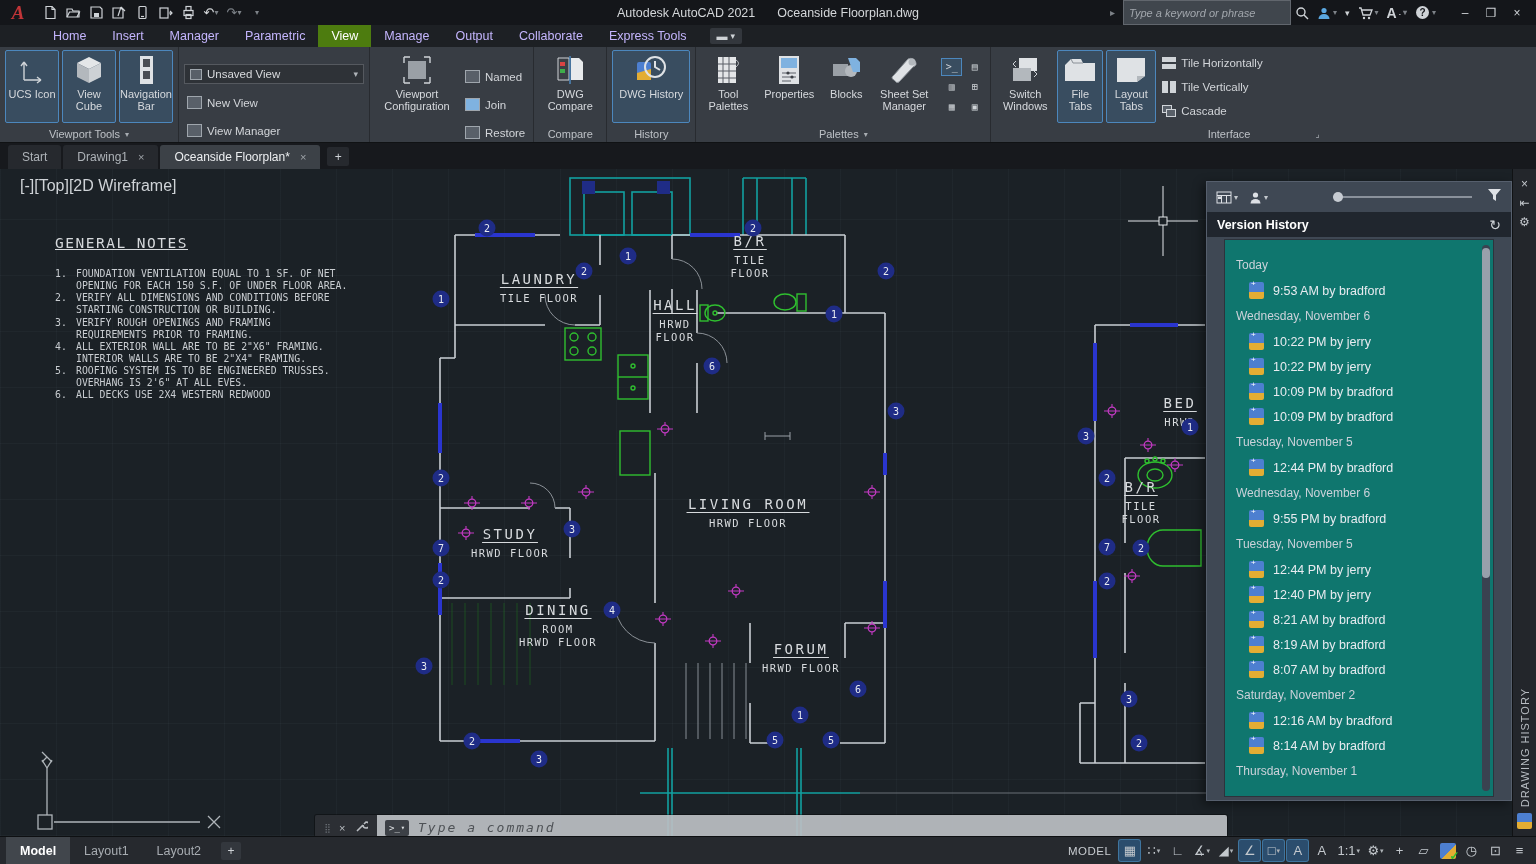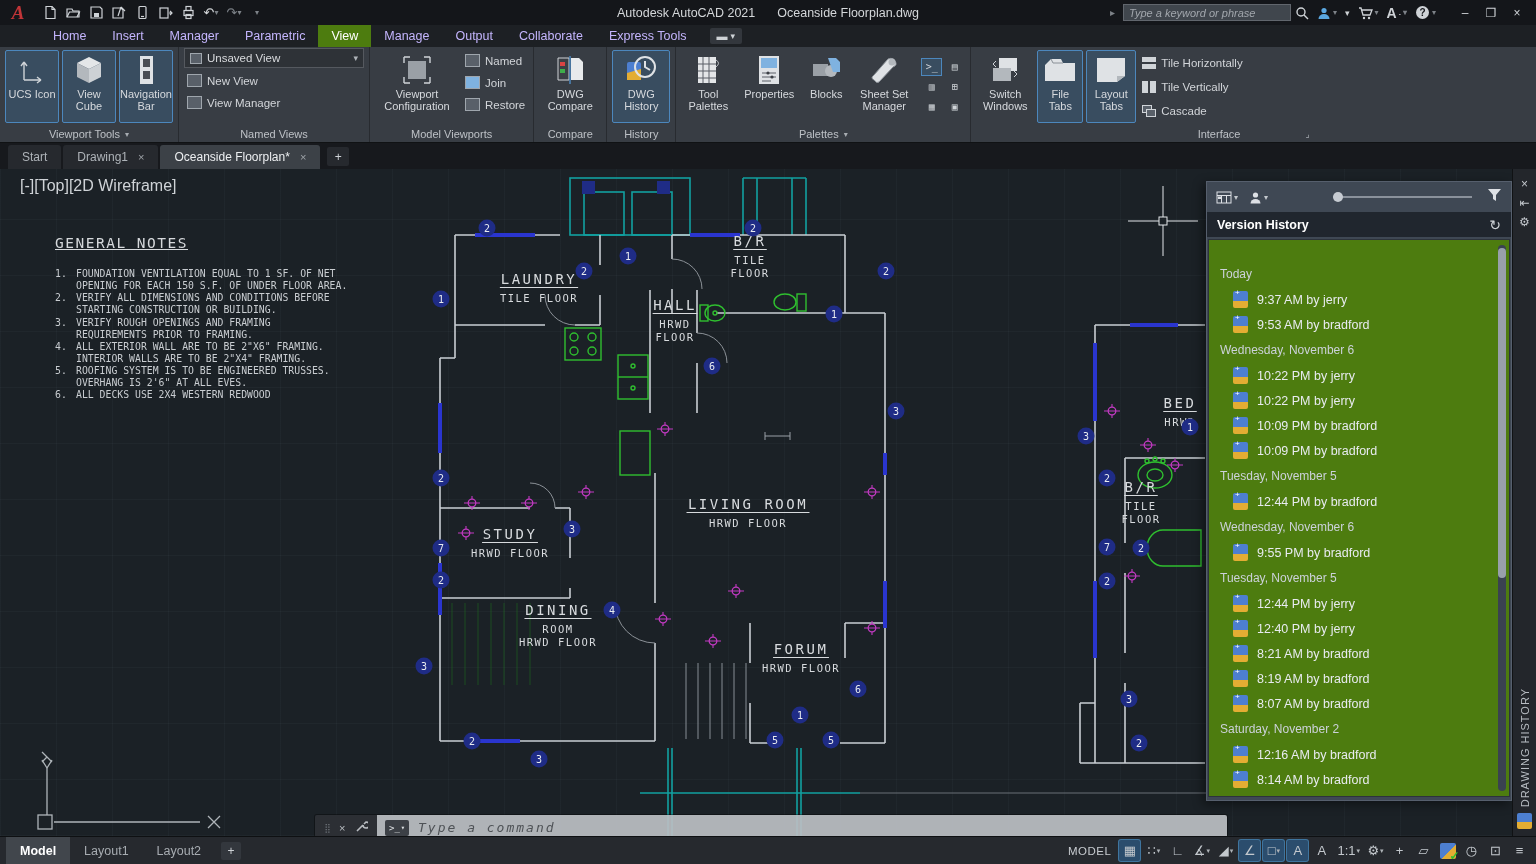--- a/index.html
+++ b/index.html
@@ -10,42 +10,42 @@
 .titlebar{height:25px;background:#14161a;display:flex;align-items:center;color:#c9ccd0;font-size:12px;position:relative;flex:none}
 .alogo{width:36px;height:25px;color:#c23538;font-weight:bold;font-size:19px;font-style:italic;display:flex;align-items:center;justify-content:center;font-family:"Liberation Serif",serif}
 .qat{display:flex;align-items:center;gap:3px;margin-left:4px}
 .qi{width:20px;height:20px;display:flex;align-items:center;justify-content:center;color:#d5d8db;font-size:13px}
 .qi svg{stroke:#cfd3d7;fill:none;stroke-width:1.2}
 .qi .fil{fill:#cfd3d7;stroke:none}
 .dim{color:#7d8288;font-size:8px}
 .tb-title{position:absolute;left:50%;transform:translateX(-50%);display:flex;gap:22px;font-size:12.5px;color:#d4d7da;white-space:nowrap}
 .tb-right{margin-left:auto;display:flex;align-items:center;gap:8px;padding-right:6px}
 .tb-search{display:flex;align-items:center;gap:4px}
-.tb-search input{width:168px;height:17px;background:#40464d;border:1px solid #61666d;color:#d8dbde;font-size:11px;font-style:italic;padding:0 5px;font-family:"Liberation Sans",sans-serif}
+.tb-search input{width:168px;height:25px;background:#40464d;border:1px solid #61666d;color:#d8dbde;font-size:11px;font-style:italic;padding:0 5px;font-family:"Liberation Sans",sans-serif}
 .tb-search input::placeholder{color:#a2a7ad}
 .tbi{display:flex;align-items:center;gap:2px;color:#cfd3d7}
 .win-btns{display:flex;gap:0;margin-left:8px}
 .win-btns span{width:26px;height:25px;display:flex;align-items:center;justify-content:center;font-size:12px;color:#cfd3d7}
 
 
 .rtabs{height:22px;background:#1d2024;display:flex;align-items:stretch;padding-left:40px;flex:none}
 .rtab{display:flex;align-items:center;padding:0 13px;font-size:12.5px;color:#c4b5fd}
 .rtab.active{background:#4d7c0f;color:#fff}
 .rtab-chip{display:flex;align-items:center;gap:3px;background:#33373d;border-radius:2px;margin:3px 0 3px 10px;padding:0 7px;color:#cfd3d7;font-size:9px}
 
 
 .ribbon{height:96px;background:#383d44;display:flex;border-bottom:1px solid #101214;flex:none}
 .panel{display:flex;flex-direction:column;border-right:1px solid #282b30}
 .panel-body{flex:1;display:flex;align-items:stretch;padding:3px 5px;gap:3px}
 .panel-label{height:16px;font-size:11px;color:#bdc1c6;display:flex;align-items:center;justify-content:center;gap:5px;padding:0 6px}
 .panel-label .dd{font-size:8px;color:#a7acb1}
 .bigbtn{width:54px;display:flex;flex-direction:column;align-items:center;gap:1px;padding:2px 2px;border:1px solid transparent;border-radius:2px;font-size:11px;color:#d6d9dd;text-align:center;line-height:1.12}
 .bigbtn.hl{background:rgba(62,118,169,.28);border-color:#4c87bd}
 .bicon{height:34px;display:flex;align-items:center;justify-content:center}
-.col{display:flex;flex-direction:column;justify-content:flex-start;gap:3px;padding-top:1px}
+.col{display:flex;flex-direction:column;justify-content:flex-start;gap:9px;padding-top:17px}
 .rowitem{display:flex;align-items:center;gap:5px;font-size:11.5px;color:#d2d5d9;height:19px;padding:0 3px;white-space:nowrap}
 .mini-ic{width:15px;height:13px;border:1px solid #9fa6ad;background:#596069;flex:none}
 .mi-blue{background:#7fb2e0}
 .dd-field{width:180px;height:20px;background:#2e3237;border:1px solid #55595f;display:flex;align-items:center;font-size:11.5px;color:#d8dadd;padding:0 5px;gap:5px}
 .dd-field .caret{margin-left:auto;font-size:9px;color:#aeb3b8}
 .pal-grid{display:grid;grid-template-columns:21px 21px;gap:2px;align-content:center;margin-left:2px}
 .pg{width:21px;height:18px;display:flex;align-items:center;justify-content:center;font-size:10px;color:#d0d4d8;border:1px solid transparent;font-family:"DejaVu Sans Mono",monospace}
 .pg.hl{border-color:#4c87bd;background:rgba(62,118,169,.28)}
 .ic-th,.ic-tv{width:14px;height:12px;display:flex;gap:2px;flex:none}
 .ic-th{flex-direction:column}
@@ -82,21 +82,21 @@
 
 .vh-panel{position:absolute;top:12px;right:24px;width:306px;height:620px;background:#3f4854;border:1px solid #565f6d;display:flex;flex-direction:column;box-shadow:-3px 3px 10px rgba(0,0,0,.45)}
 .vh-toolbar{height:30px;display:flex;align-items:center;padding:0 9px;gap:5px;color:#dde0e5}
 .vh-tool{display:flex;align-items:center;gap:2px}
 .vh-tool .dd{font-size:8px;color:#c3c8cd}
 .vh-slider{flex:1;display:flex;align-items:center;margin:0 10px 0 60px;position:relative;height:14px}
 .vh-slider .track{width:100%;height:2px;background:#8a919b}
 .vh-slider .knob{position:absolute;left:0;top:2px;width:10px;height:10px;border-radius:50%;background:#c6cbd2}
 .vh-head{height:25px;background:#20262e;display:flex;align-items:center;padding:0 10px;color:#fff;font-size:12.5px;font-weight:bold;flex:none}
 .vh-refresh{margin-left:auto;color:#d0d4d9;font-size:14px;font-weight:normal}
-.vh-list{flex:1;margin:2px 1px 3px;background:#4d7c0f;border:1px solid #2d333c;position:relative;padding:21px 11px;overflow:hidden}
+.vh-list{flex:1;margin:2px 17px 3px;background:#0f766e;border:1px solid #2d333c;position:relative;padding:12px 11px;overflow:hidden}
 .vh-date{font-size:12px;color:#ccd2da;height:26px;display:flex;align-items:center}
 .vh-item{display:flex;align-items:center;gap:9px;height:25px;padding-left:13px;font-size:12.5px;color:#e8ebf0}
 .vh-ico{width:15px;height:17px;flex:none;background:linear-gradient(180deg,#4d7fd0 0 58%,#e3ad33 58% 100%);border-radius:2px;position:relative}
 .vh-ico::before{content:"+";position:absolute;top:-3px;left:2px;color:#fff;font-size:8px}
 .vh-track{position:absolute;right:3px;top:5px;bottom:5px;width:8px;background:#3a4250;border-radius:4px}
 .vh-thumb{position:absolute;right:3px;top:8px;width:8px;height:330px;background:#98a0ab;border-radius:4px}
 
 
 .side-strip{position:absolute;right:0;top:0;bottom:0;width:24px;background:#23262b;display:flex;flex-direction:column;align-items:center;padding:5px 0;color:#c3c7cc;border-left:1px solid #101214}
 .side-strip .si{height:19px;display:flex;align-items:center;justify-content:center;font-size:12px}
@@ -342,21 +342,21 @@
           <span>DWG Compare</span>
         </div>
       </div>
       <div class="panel-label">
           <span>Compare</span>
         </div>
     </div>
 
     <div class="panel">
       <div class="panel-body">
-        <div class="bigbtn hl" style="width:58px">
+        <div class="bigbtn hl" style="width:78px">
           <span class="bicon">
               <svg width="34" height="32">
                 <rect x="3" y="8" width="14" height="18" rx="2" fill="#4d7fd0"></rect>
                 <path d="M3,19 l14,-4 v11 h-14 z" fill="#e3ad33"></path>
                 <circle cx="21" cy="13" r="10" fill="none" stroke="#dfe2e5" stroke-width="2"></circle>
                 <path d="M21,7 v6 l5,3" stroke="#dfe2e5" stroke-width="2" fill="none"></path>
               </svg>
             </span>
           <span>DWG History</span>
         </div>
@@ -788,24 +788,20 @@
       <div class="vh-head">
         <span>Version History</span>
         <span class="vh-refresh">↻</span>
       </div>
       <div class="vh-list" id="version-history-list">
         <div class="vh-track"></div>
         <div class="vh-thumb"></div>
       <div class="vh-date">Today</div>
           <div class="vh-item">
             <span class="vh-ico"></span>
-            <span>9:37 AM by jerry</span>
-          </div>
-          <div class="vh-item">
-            <span class="vh-ico"></span>
             <span>9:53 AM by bradford</span>
           </div>
           <div class="vh-date">Wednesday, November 6</div>
           <div class="vh-item">
             <span class="vh-ico"></span>
             <span>10:22 PM by jerry</span>
           </div>
           <div class="vh-item">
             <span class="vh-ico"></span>
             <span>10:22 PM by jerry</span>

